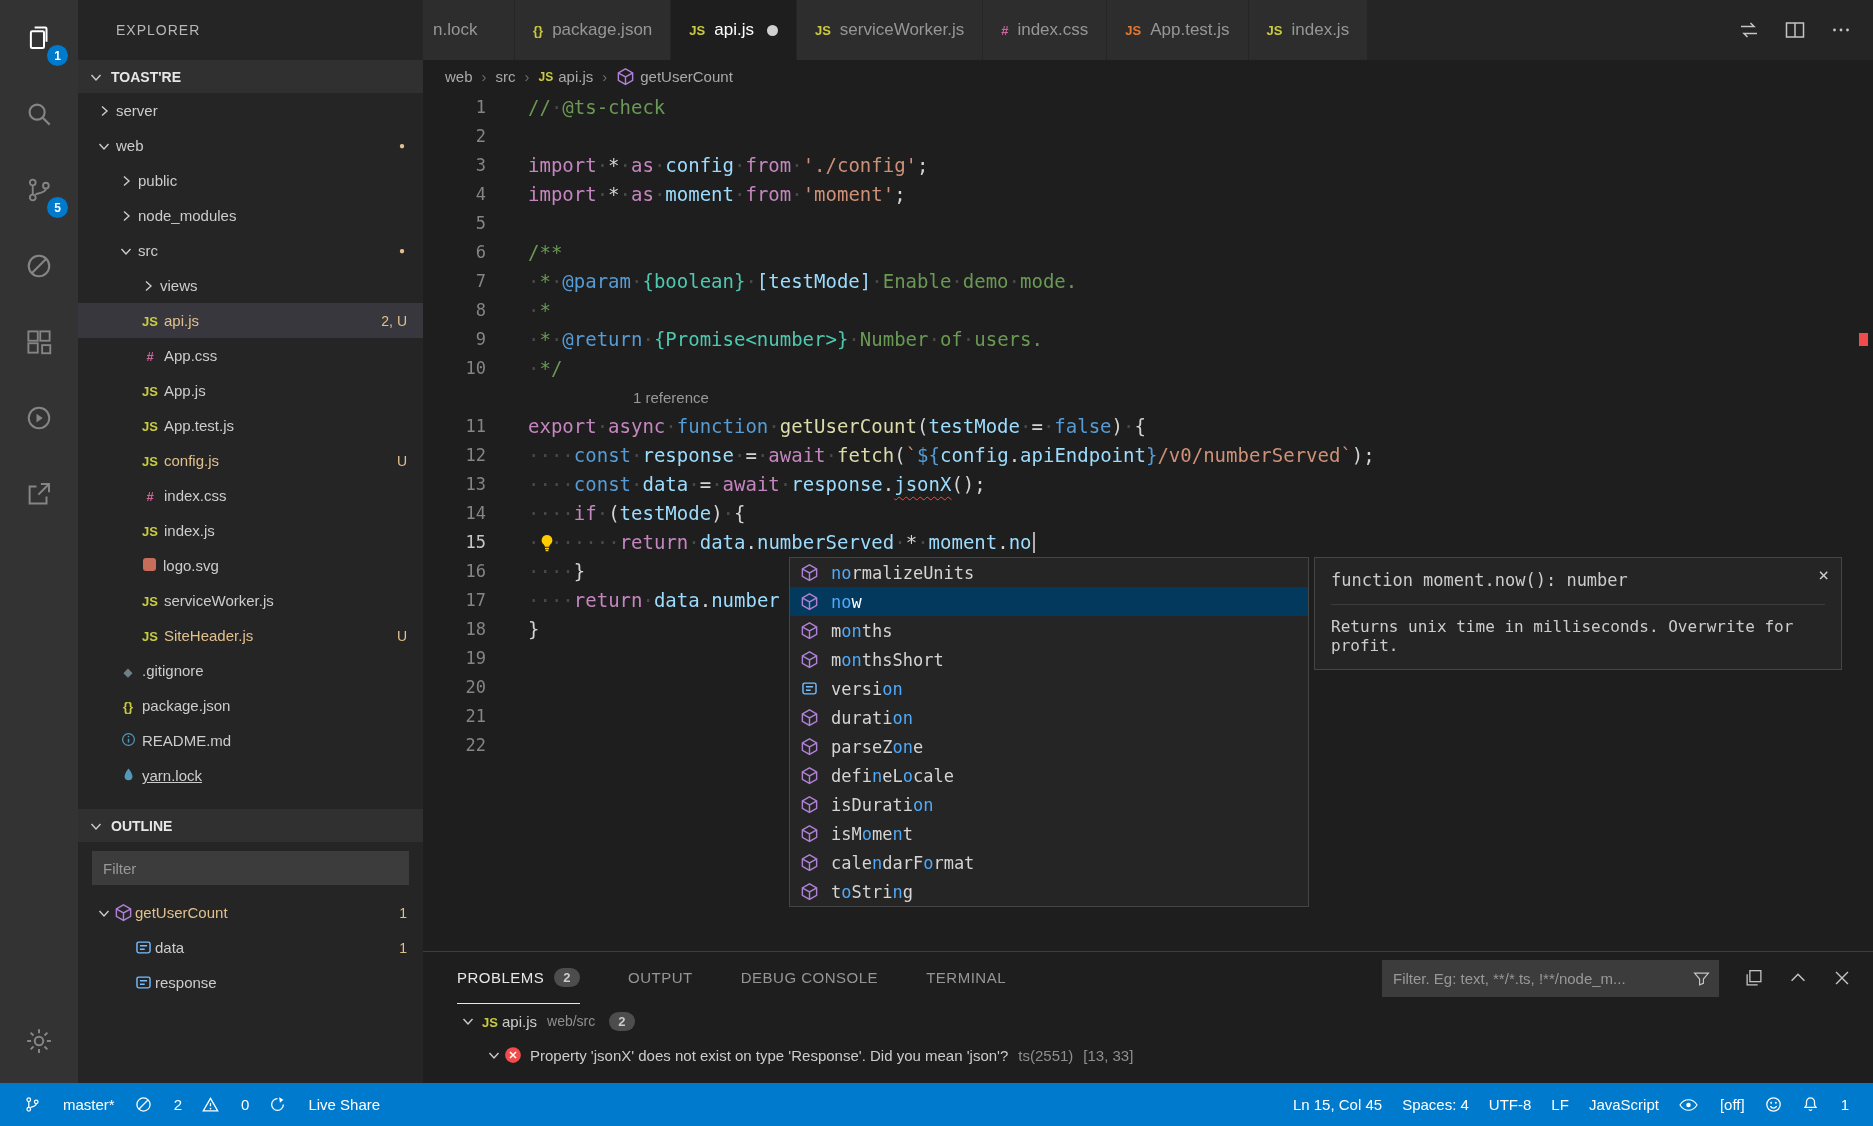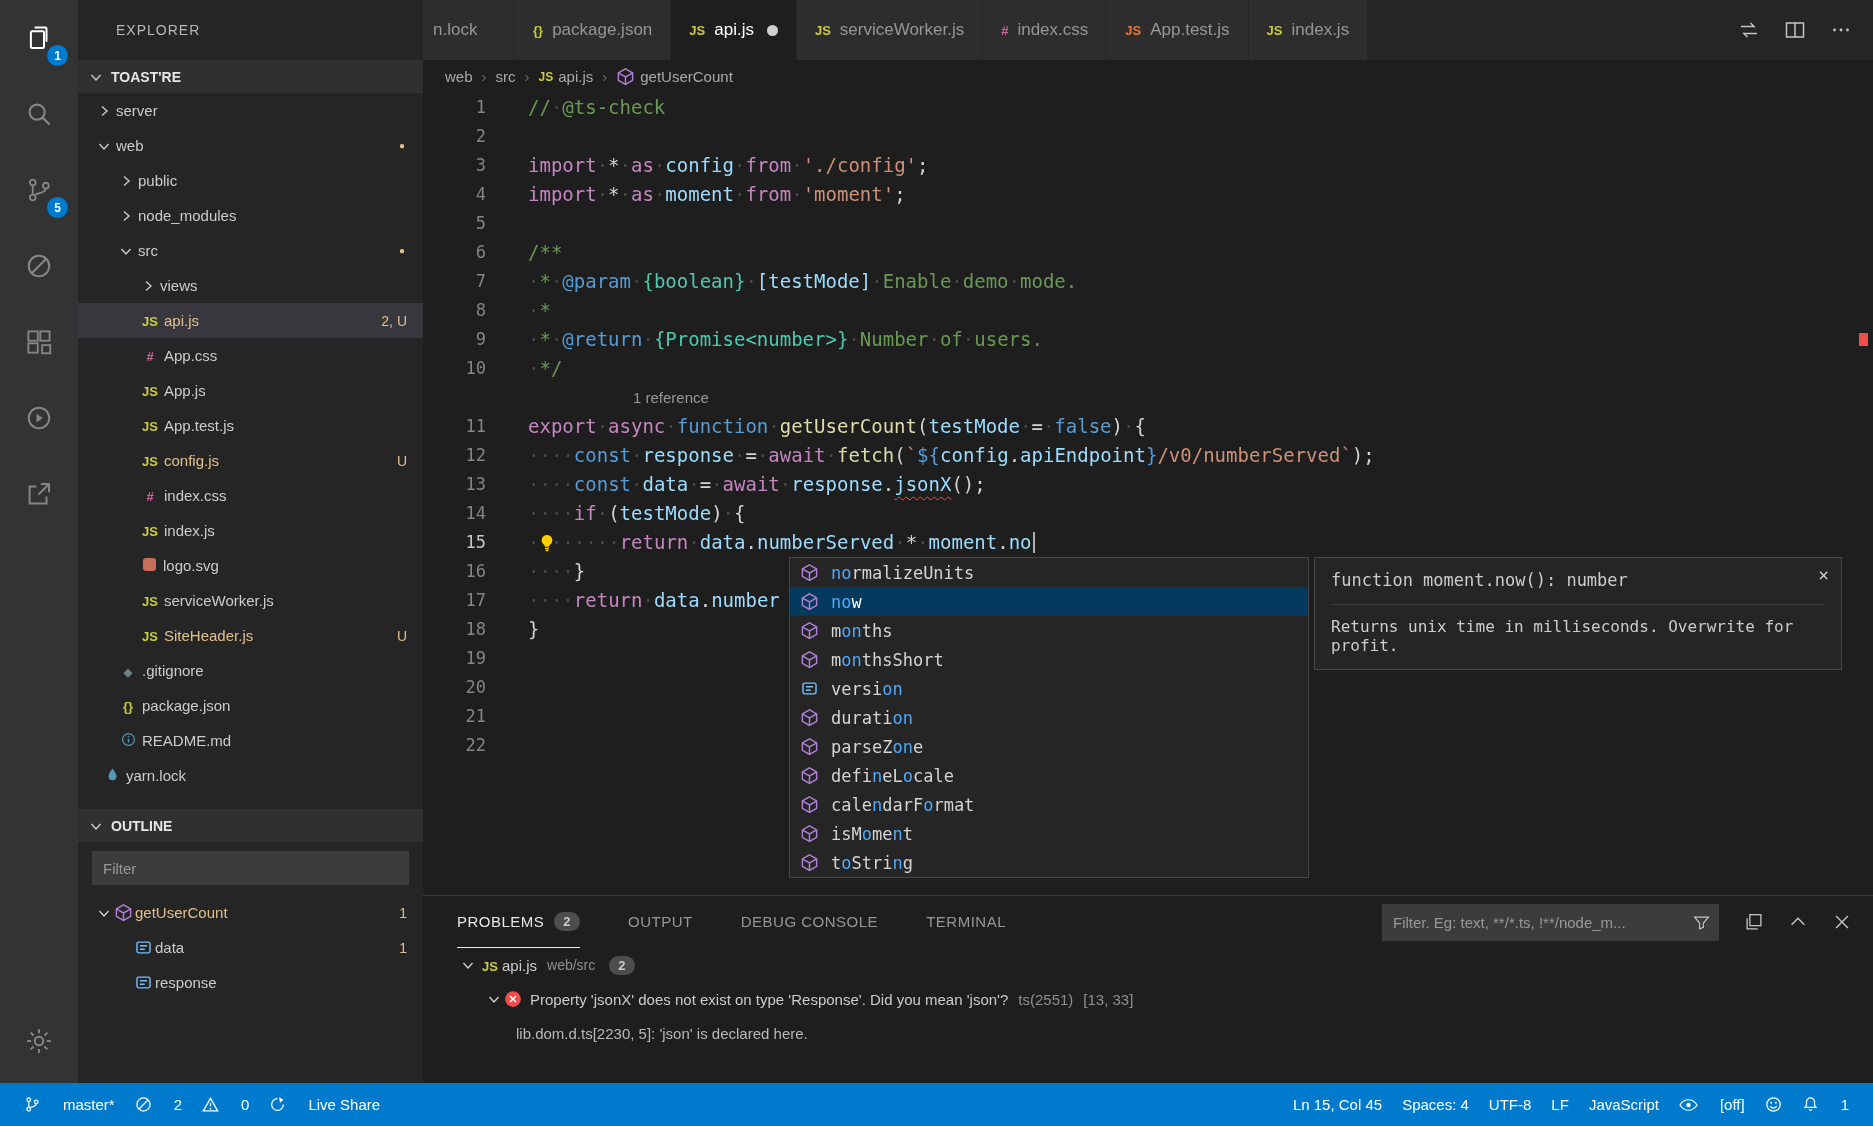--- a/index.html
+++ b/index.html
@@ -82,21 +82,21 @@
   .sicon { width:22px; flex:none; display:inline-flex; align-items:center; }
 
   
   .docbox { position:absolute; left:891px; top:464px; width:528px; background:#252526; border:1px solid #454545;
     z-index:19; padding:12px 16px 14px; }
   .doc-sig { font-family:"DejaVu Sans Mono","Liberation Mono",monospace; font-size:17px; color:#cccccc; padding-right:24px; }
   .doc-close { position:absolute; top:6px; right:12px; color:#cccccc; font-size:18px; cursor:pointer; }
   .doc-body { margin-top:14px; border-top:1px solid #3c3c3c; padding-top:12px; font-size:16px; color:#cccccc; }
 
   
-  .panel { height:188px; flex:none; border-top:1px solid #3e3e42; display:flex; flex-direction:column; background:#1e1e1e; }
+  .panel { height:132px; flex:none; border-top:1px solid #3e3e42; display:flex; flex-direction:column; background:#1e1e1e; }
   .panel-header { height:52px; flex:none; display:flex; align-items:center; padding:0 20px 0 34px; }
   #panel-tabs { display:flex; gap:48px; align-items:center; height:100%; }
   .ptab { font-size:15px; letter-spacing:.5px; color:#969696; height:100%; display:flex; align-items:center; gap:10px;
     border-bottom:1px solid transparent; cursor:pointer; white-space:nowrap; }
   .ptab.active { color:#e7e7e7; border-bottom-color:#e7e7e7; }
   .pbadge { background:#4d4d4d; color:#cccccc; border-radius:11px; padding:2px 9px; font-size:13px; font-weight:bold; }
   .panel-filter { margin-left:auto; position:relative; }
   .panel-filter input { width:337px; height:37px; background:#3c3c3c; border:1px solid #3c3c3c; color:#cccccc;
     padding:0 36px 0 10px; font-size:15px; outline:none; font-family:Liberation Sans, sans-serif; }
   .pf-icon { position:absolute; right:9px; top:10px; color:#c5c5c5; }
@@ -308,21 +308,21 @@
       <div class="tree-row" style="padding-left: 38px;">
         <span><span class="fi">
             <svg viewBox="0 0 16 16" width="15" height="15">
               <circle cx="8" cy="8" r="6.3" fill="none" stroke="#519aba" stroke-width="1.3"></circle>
               <path d="M8 7.2v4" stroke="#519aba" stroke-width="1.5"></path>
               <circle cx="8" cy="4.8" r=".9" fill="#519aba"></circle>
             </svg>
           </span></span>
         <span class="lbl">README.md</span>
       </div>
-      <div class="tree-row" style="padding-left: 22px;">
+      <div class="tree-row" style="padding-left: 38px; text-decoration: underline;">
         <span><span class="fi">
             <svg viewBox="0 0 16 16" width="15" height="15">
               <path d="M8 1.5S3.8 6.8 3.8 9.8a4.2 4.2 0 008.4 0C12.2 6.8 8 1.5 8 1.5z" fill="#519aba"></path>
             </svg>
           </span></span>
         <span class="lbl">yarn.lock</span>
       </div>
     </div>
   <div class="section-header outline-header">
     <span class="chev" id="outline-chev">
@@ -554,30 +554,39 @@
           </span>
           <span><span>defi</span><span class="match">n</span><span>eL</span><span class="match">o</span><span>cale</span></span>
         </div>
         <div class="srow">
           <span class="sicon">
             <svg viewBox="0 0 16 16" width="19" height="19">
               <path d="M8 1.6L14 5v6.2L8 14.6 2 11.2V5z" fill="none" stroke="#b180d7" stroke-width="1.2"></path>
               <path d="M2.2 5.1L8 8.4l5.8-3.3M8 8.4v6" fill="none" stroke="#b180d7" stroke-width="1.2"></path>
             </svg>
           </span>
+          <span><span>isDurati</span><span class="match">on</span></span>
+        </div>
+        <div class="srow">
+          <span class="sicon">
+            <svg viewBox="0 0 16 16" width="19" height="19">
+              <path d="M8 1.6L14 5v6.2L8 14.6 2 11.2V5z" fill="none" stroke="#b180d7" stroke-width="1.2"></path>
+              <path d="M2.2 5.1L8 8.4l5.8-3.3M8 8.4v6" fill="none" stroke="#b180d7" stroke-width="1.2"></path>
+            </svg>
+          </span>
+          <span><span>isM</span><span class="match">o</span><span>me</span><span class="match">n</span><span>t</span></span>
+        </div>
+        <div class="srow">
+          <span class="sicon">
+            <svg viewBox="0 0 16 16" width="19" height="19">
+              <path d="M8 1.6L14 5v6.2L8 14.6 2 11.2V5z" fill="none" stroke="#b180d7" stroke-width="1.2"></path>
+              <path d="M2.2 5.1L8 8.4l5.8-3.3M8 8.4v6" fill="none" stroke="#b180d7" stroke-width="1.2"></path>
+            </svg>
+          </span>
           <span><span>cale</span><span class="match">n</span><span>darF</span><span class="match">o</span><span>rmat</span></span>
-        </div>
-        <div class="srow">
-          <span class="sicon">
-            <svg viewBox="0 0 16 16" width="19" height="19">
-              <path d="M8 1.6L14 5v6.2L8 14.6 2 11.2V5z" fill="none" stroke="#b180d7" stroke-width="1.2"></path>
-              <path d="M2.2 5.1L8 8.4l5.8-3.3M8 8.4v6" fill="none" stroke="#b180d7" stroke-width="1.2"></path>
-            </svg>
-          </span>
-          <span><span>isM</span><span class="match">o</span><span>me</span><span class="match">n</span><span>t</span></span>
         </div>
         <div class="srow">
           <span class="sicon">
             <svg viewBox="0 0 16 16" width="19" height="19">
               <path d="M8 1.6L14 5v6.2L8 14.6 2 11.2V5z" fill="none" stroke="#b180d7" stroke-width="1.2"></path>
               <path d="M2.2 5.1L8 8.4l5.8-3.3M8 8.4v6" fill="none" stroke="#b180d7" stroke-width="1.2"></path>
             </svg>
           </span>
           <span><span>t</span><span class="match">o</span><span>Stri</span><span class="match">n</span><span>g</span></span>
         </div>

